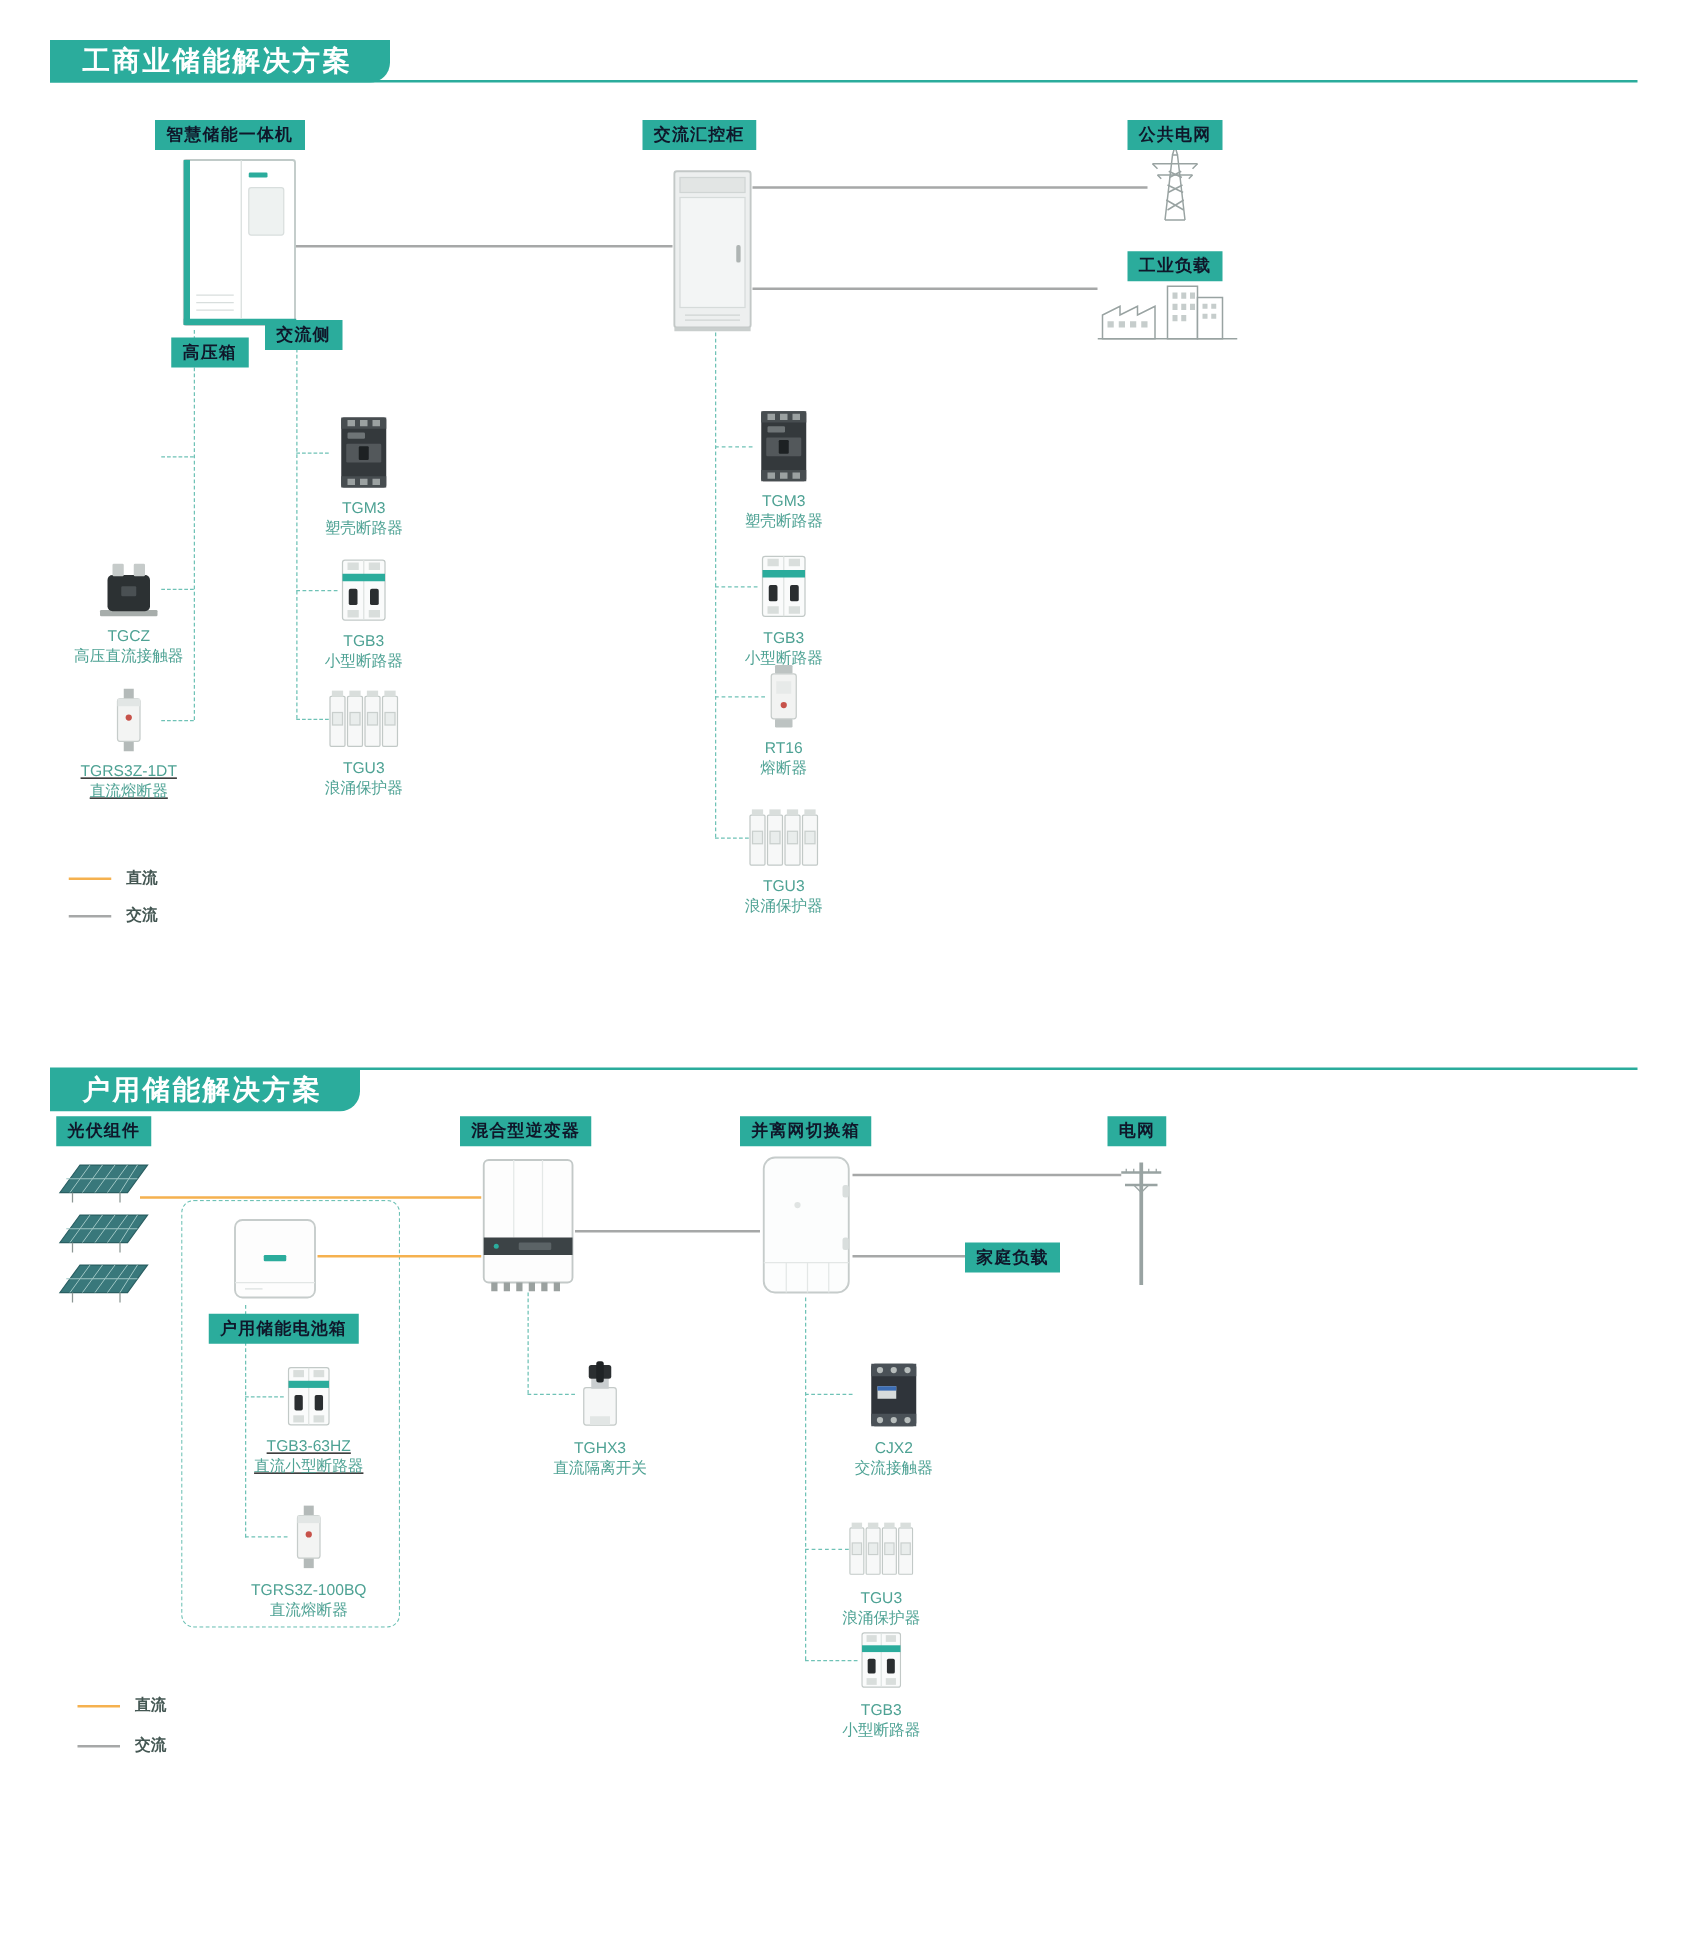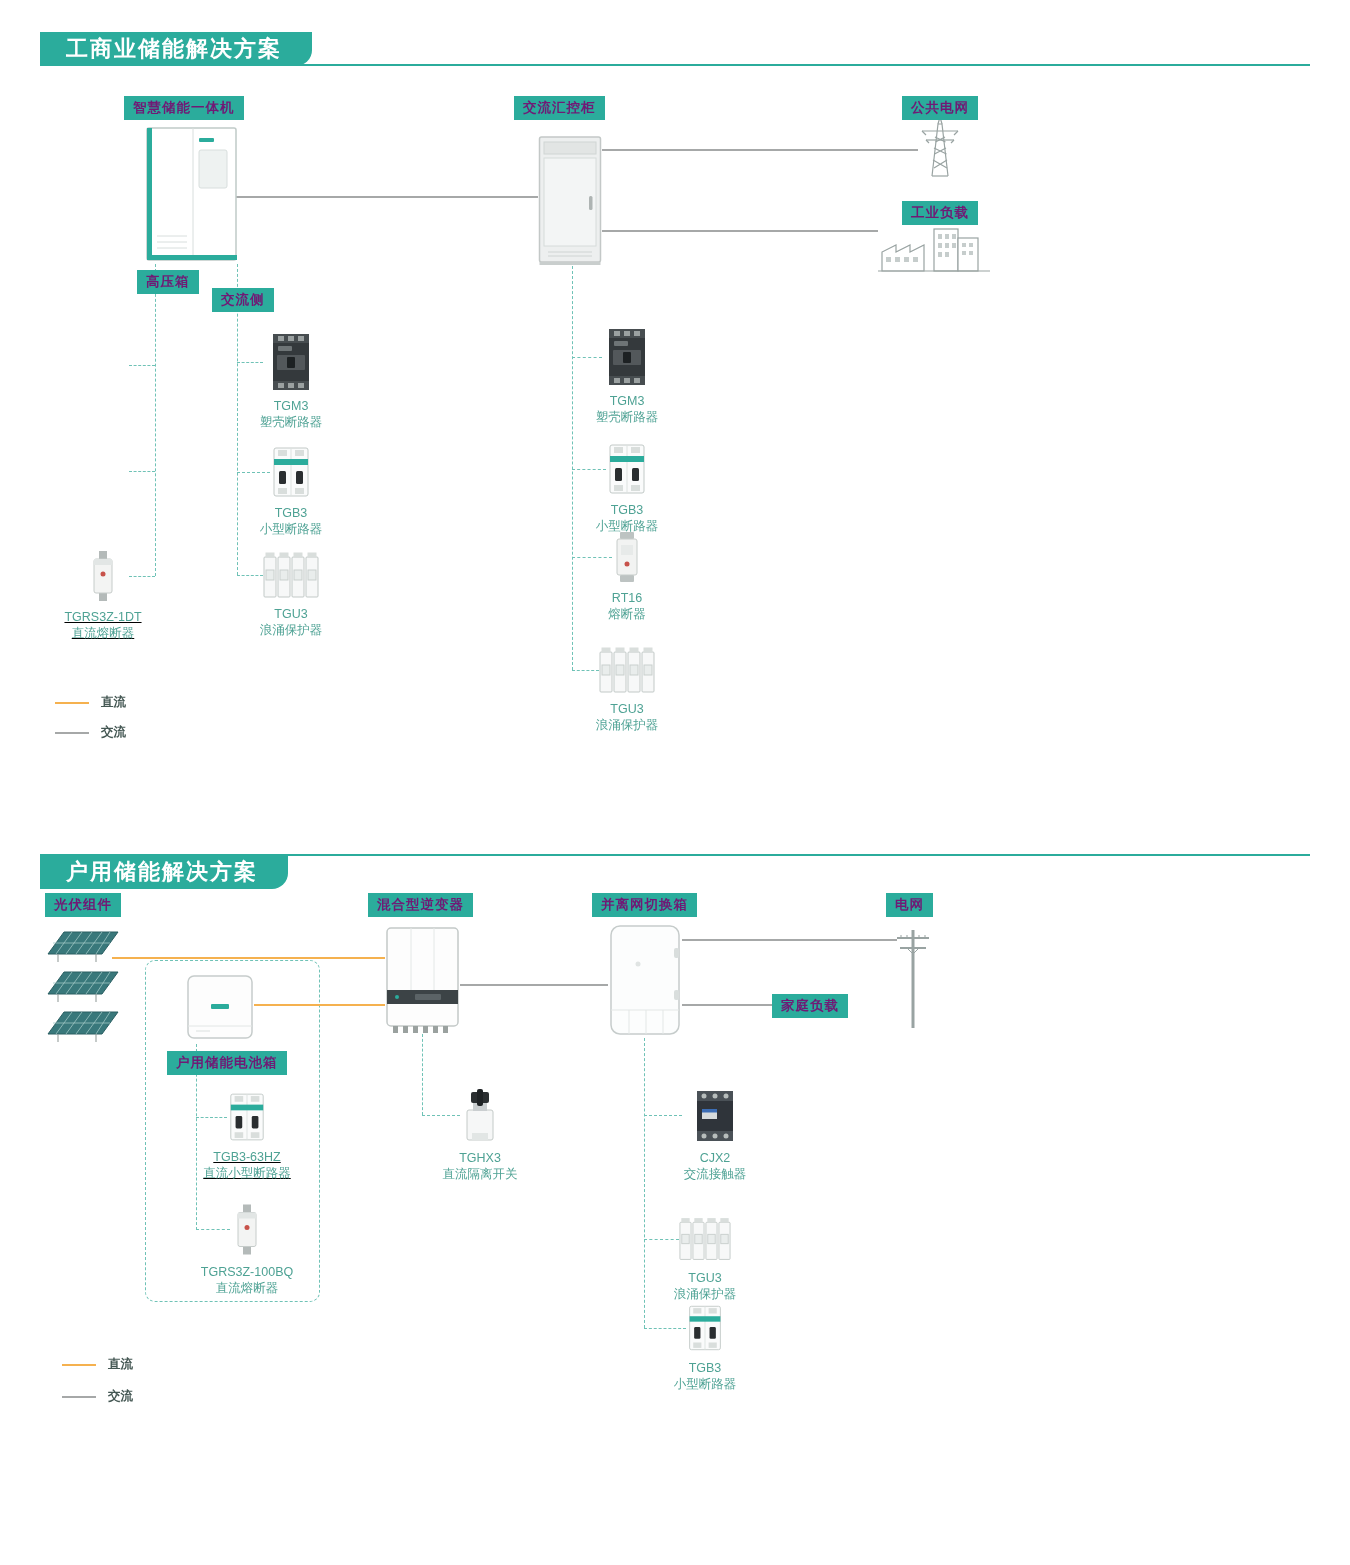--- a/index.html
+++ b/index.html
@@ -5,21 +5,21 @@
   * { margin:0; padding:0; box-sizing:border-box; }
   html,body { background:#fff; }
   body { font-family:"Liberation Sans","DejaVu Sans",sans-serif; }
   .canvas { position:relative; width:1350px; height:1565px; background:#fff; overflow:hidden;padding-left:45px; }
 
   .banner { position:absolute; height:34px; background:#2BAC9C; color:#fff; font-weight:bold;
             font-size:22px; letter-spacing:2px; display:flex; align-items:center;
             padding:0 30px 0 26px; border-radius:0 0 16px 0; z-index:3; }
   .banner-line { position:absolute; height:2px; background:#2BAC9C; z-index:2; }
 
-  .chip { position:absolute; background:#2BAC9C; color:#701a75; font-size:13.5px; font-weight:bold;
+  .chip { position:absolute; background:#2BAC9C; color:#0f172a; font-size:13.5px; font-weight:bold;
           letter-spacing:1px; padding:3px 9px; white-space:nowrap; z-index:4; }
 
   .wire { position:absolute; z-index:1; }
   .wire.h { height:2px; }
   .wire.ac { background:#a6a8a8; }
   .wire.dc { background:#f5b14f; }
 
   .dashv { position:absolute; width:0; border-left:1.5px dashed #6fc2b6; z-index:1; }
   .dashh { position:absolute; height:0; border-top:1.5px dashed #6fc2b6; z-index:1; }
   .dashbox { position:absolute; border:1.5px dashed #6fc2b6; border-radius:10px; z-index:0; }
@@ -137,21 +137,21 @@
   <div class="banner" style="left:40px;top:32px;">
     <span>工商业储能解决方案</span>
   </div>
   <div class="banner-line" style="left:40px;top:64px;width:1270px;"></div>
 
   <div class="chip" style="left:124px;top:96px;">智慧储能一体机</div>
   <div class="chip" style="left:514px;top:96px;">交流汇控柜</div>
   <div class="chip" style="left:902px;top:96px;">公共电网</div>
   <div class="chip" style="left:902px;top:201px;">工业负载</div>
   <div class="chip" style="left:137px;top:270px;">高压箱</div>
-  <div class="chip" style="left:212px;top:288px;text-align:right;">交流侧</div>
+  <div class="chip" style="left:212px;top:256px;text-align:right;">交流侧</div>
 
   <div class="wire h ac" style="left:234px;top:196px;width:304px;"></div>
   <div class="wire h ac" style="left:602px;top:149px;width:316px;"></div>
   <div class="wire h ac" style="left:602px;top:230px;width:276px;"></div>
 
   <div class="device" style="left:146px;top:126px;">
     <svg width="92" height="138" viewBox="0 0 92 138">
       <rect x="1" y="2" width="89" height="132" rx="2" fill="#ffffff" stroke="#c0cac8" stroke-width="1.5"></rect>
       <rect x="1" y="2" width="5" height="132" fill="#2BAC9C"></rect>
       <rect x="1" y="129" width="90" height="5" fill="#2BAC9C"></rect>
@@ -228,20 +228,27 @@
   <div class="dashh" style="left:237px;top:362px;width:26px;"></div>
   <div class="dashh" style="left:237px;top:472px;width:33px;"></div>
   <div class="dashh" style="left:237px;top:575px;width:26px;"></div>
 
   <div class="dashv" style="left:572px;top:266px;height:404px;"></div>
   <div class="dashh" style="left:572px;top:357px;width:30px;"></div>
   <div class="dashh" style="left:572px;top:469px;width:34px;"></div>
   <div class="dashh" style="left:572px;top:557px;width:40px;"></div>
   <div class="dashh" style="left:572px;top:670px;width:27px;"></div>
 
+  <div class="product" style="left:48px;top:448px;width:110px;">
+    <svg width="52" height="46">
+        <use href="#i-tgcz"></use>
+      </svg>
+    <div class="p-name">TGCZ</div>
+    <div class="p-desc">高压直流接触器</div>
+  </div>
   <div class="product" style="left:48px;top:550px;width:110px;text-decoration:underline;">
     <svg width="34" height="52">
         <use href="#i-fuse"></use>
       </svg>
     <div class="p-name">TGRS3Z-1DT</div>
     <div class="p-desc">直流熔断器</div>
   </div>
 
   <div class="product" style="left:236px;top:333px;width:110px;">
     <svg width="50" height="58">

